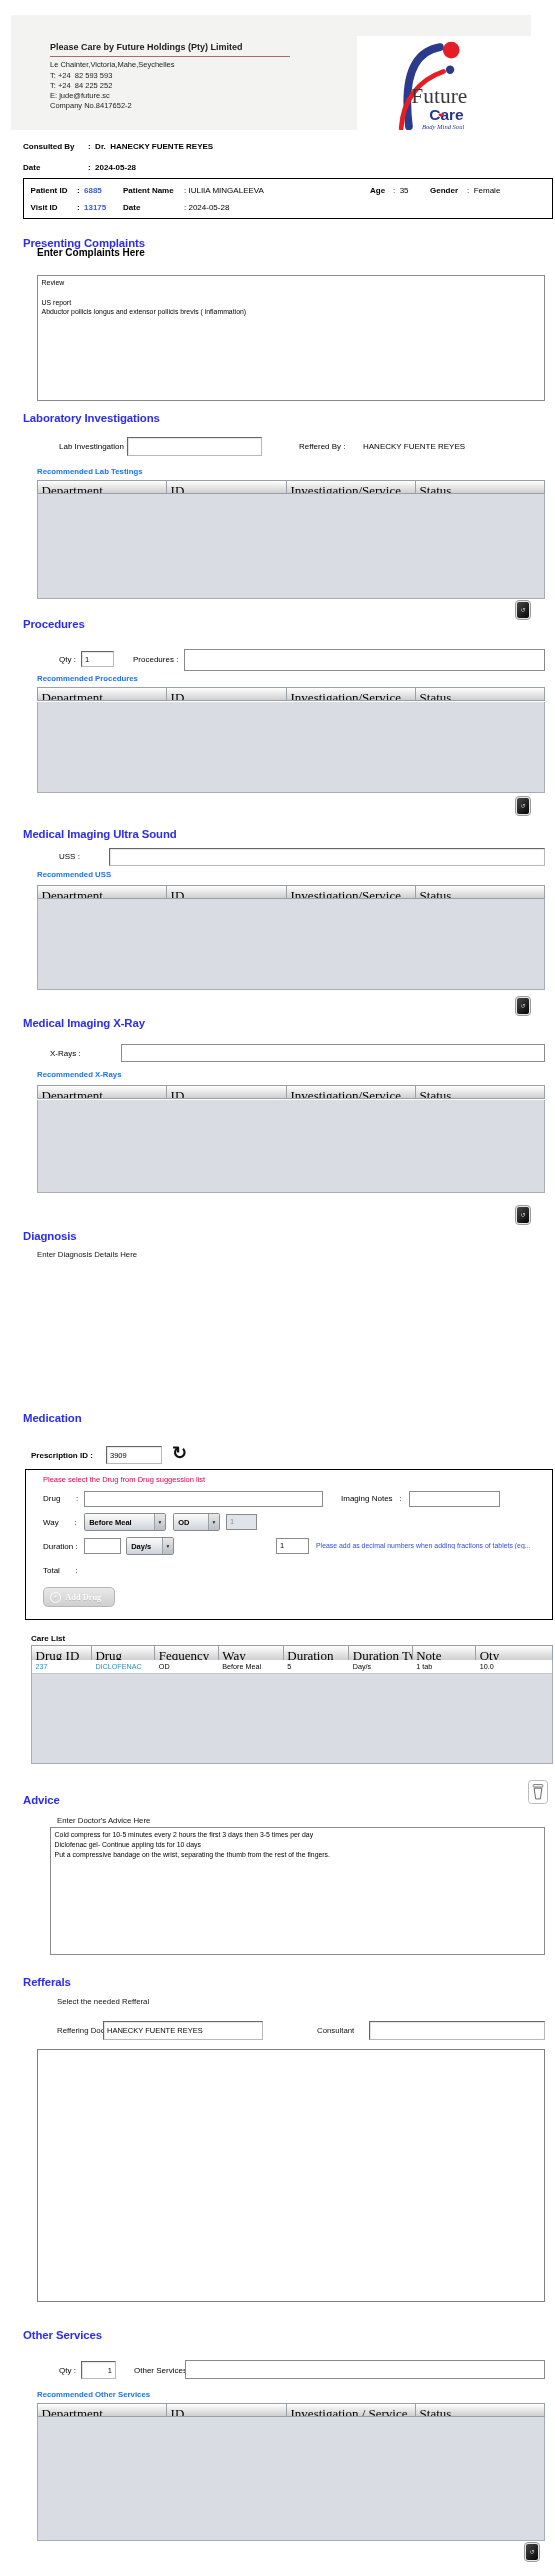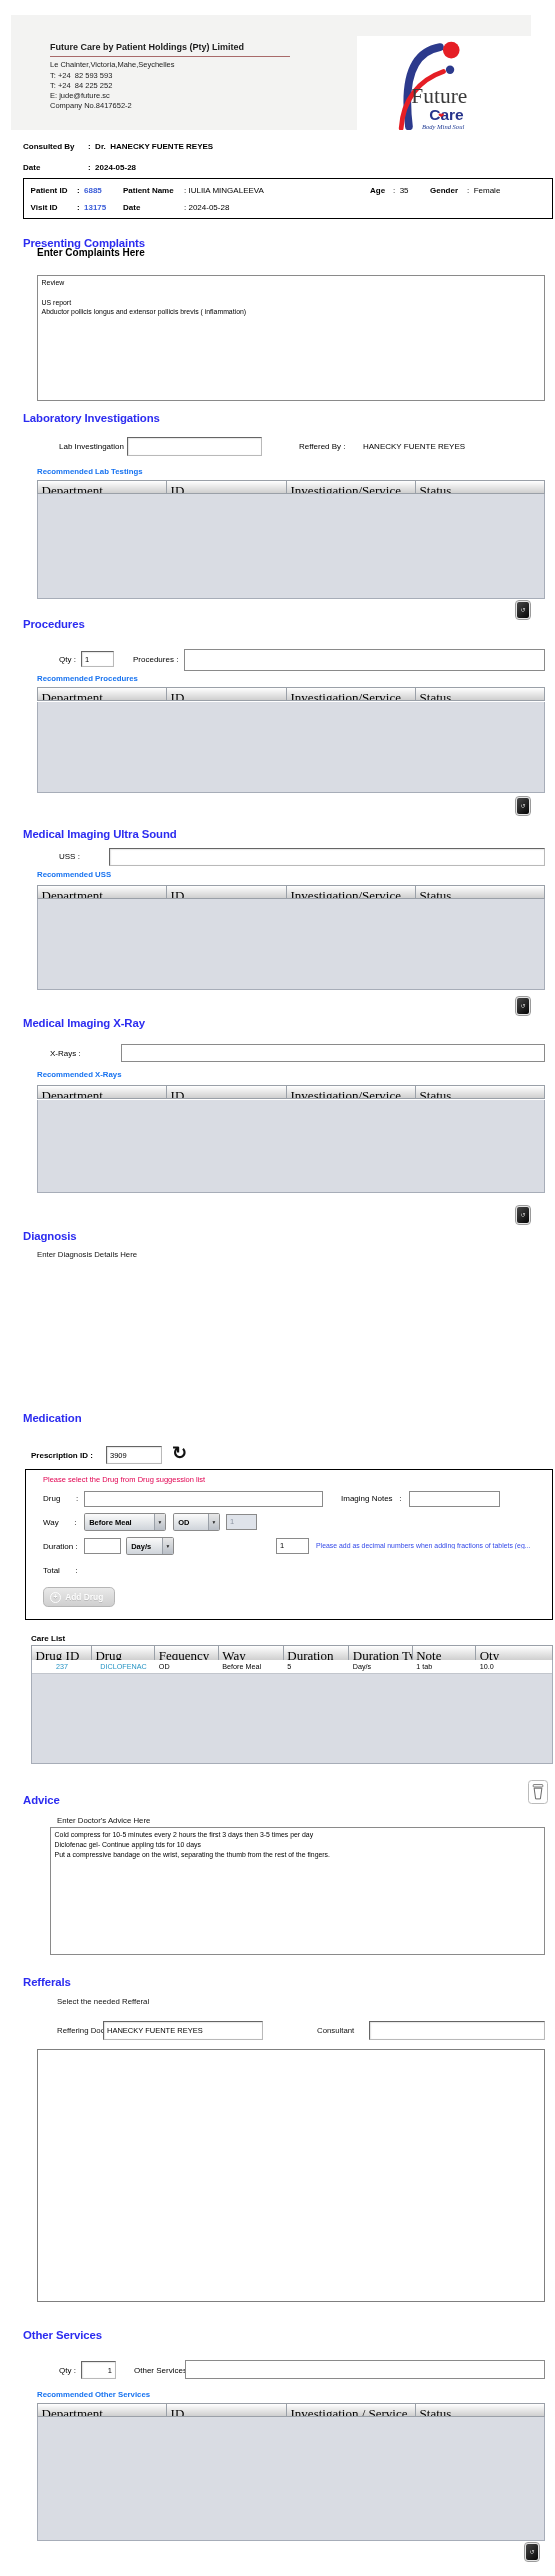--- a/index.html
+++ b/index.html
@@ -30,41 +30,41 @@
   .sel{position:absolute;height:18px;box-sizing:border-box;border:0.6px solid #8a8a8a;border-radius:1.8px;
        background:linear-gradient(#fbfbfb,#cfd4da);display:flex;align-items:center;}
   .sel-txt{flex:1;font-size:7.5px;font-weight:bold;padding-left:4.2px;white-space:nowrap;overflow:hidden;}
   .sel-arrow{width:10.2px;height:100%;display:flex;align-items:center;justify-content:center;font-size:4.8px;color:#222;
        background:linear-gradient(#e8e8e8,#b9bfc7);border-left:0.6px solid #9aa0a8;border-radius:0 1.2px 1.2px 0;}
   .medbox{position:absolute;border:1.8px solid #000;background:#fff;box-sizing:border-box;}
   .red{position:absolute;font-size:7.5px;color:#e10050;white-space:pre;}
   .note{position:absolute;font-size:6.9px;color:#3349e8;white-space:nowrap;overflow:hidden;text-overflow:ellipsis;}
   .addbtn{position:absolute;width:72px;height:20.3px;border:0.6px solid #b5b5b5;border-radius:4.8px;cursor:pointer;
           background:linear-gradient(#e9e9e9,#cfcfcf);display:flex;align-items:center;gap:4.2px;padding-left:6px;
-          box-sizing:border-box;color:#fdfdfd;font-size:8.4px;font-weight:bold;text-shadow:0 0.6px 0.6px #bbb;}
+          box-sizing:border-box;color:#fdfdfd;font-size:8.4px;font-weight:bold;text-shadow:0 0.6px 0.6px #bbb;font-family:Liberation Serif, serif;}
   .plus-circ{width:9px;height:9px;border:0.9px solid #fdfdfd;border-radius:50%;display:flex;align-items:center;
           justify-content:center;font-size:6.6px;line-height:1;}
   .td{font-size:7.2px;color:#000;padding:1.8px 3.6px;box-sizing:border-box;overflow:hidden;white-space:nowrap;}
   .drow{display:flex;height:13px;background:#fff;border-bottom:0.6px solid #c2c6cd;}
-  .c-teal{color:#2794c4;text-align:center;}
+  .c-teal{color:#2794c4;}
   .bigbox{position:absolute;background:#fff;border:0.6px solid #7f7f7f;box-sizing:border-box;}
   .pbox{position:absolute;border:1.2px solid #000;background:#fff;box-sizing:border-box;}
   .pblue{color:#3c5ed8;font-weight:bold;text-align:center;}
   .otrash{position:absolute;width:18px;height:22px;border:0.6px solid #bbb;border-radius:3.6px;background:#fff;
           display:flex;align-items:center;justify-content:center;}
   .hdr-title{position:absolute;font-size:9px;font-weight:bold;color:#1c1c1c;white-space:pre;}
   .hdr-line{position:absolute;font-size:7.5px;color:#1c1c1c;white-space:pre;}
 </style>
 </head>
 <body>
 
 <div id="page">
 
   <div class="abs band" style="left:10.8px;top:15px;width:520px;height:115px"></div>
-  <div class="hdr-title" style="left:50px;top:42px">Future Care by Patient Holdings (Pty) Limited</div>
+  <div class="hdr-title" style="left:50px;top:42px">Please Care by Future Holdings (Pty) Limited</div>
   <div class="abs" style="left:50px;top:56px;width:240px;height:1.2px;background:#a86a6a"></div>
   <div class="hdr-line" style="left:50px;top:60px">Le Chainter,Victoria,Mahe,Seychelles</div>
   <div class="hdr-line" style="left:50px;top:71px">T: +24  82 593 593</div>
   <div class="hdr-line" style="left:50px;top:81px">T: +24  84 225 252</div>
   <div class="hdr-line" style="left:50px;top:91px">E: jude@future.sc</div>
   <div class="hdr-line" style="left:50px;top:101px">Company No.8417652-2</div>
 
   <div class="abs" style="left:357px;top:36px;width:175px;height:94px;background:#fff">
     <svg width="139" height="93" viewBox="0 0 232 156" style="position:absolute;left:16.7px;top:1.2px">
       <path d="M58 150 C50 85 58 26 110 17" stroke="#2c3a8c" stroke-width="13" fill="none" stroke-linecap="round"></path>

